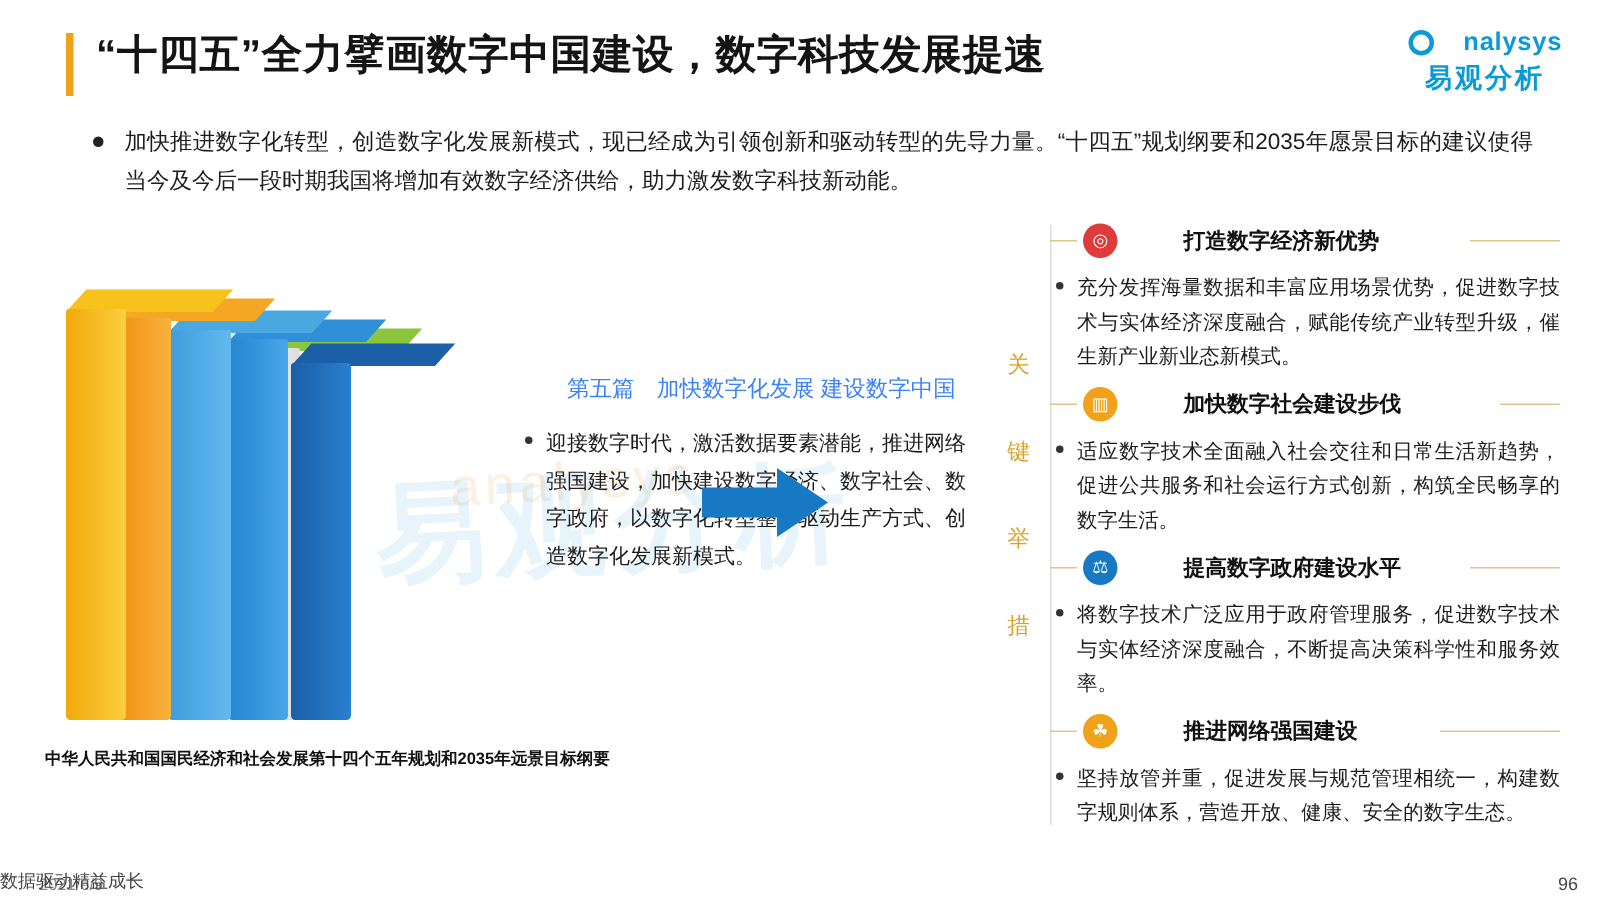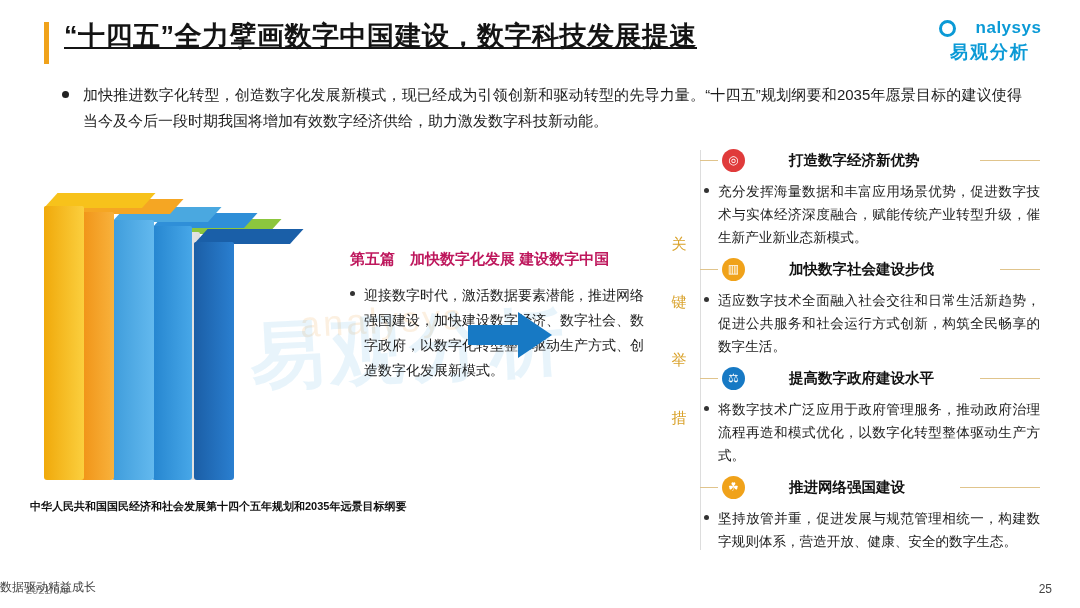--- a/index.html
+++ b/index.html
@@ -34,21 +34,20 @@
   }
   .page-title {
     position: absolute;
     left: 20px;
     top: 0px;
     font-size: 27px;
     font-weight: bold;
     letter-spacing: 0.5px;
     color: #141414;
     white-space: nowrap;
-    text-decoration: underline;
   }
   .logo {
     position: absolute;
     right: 0px;
     top: 0px;
     width: 140px;
     text-align: center;
   }
   .logo-top {
     display: flex;
@@ -152,23 +151,24 @@
 
   
   .center-block {
     position: absolute;
     left: 350px;
     top: 250px;
     width: 300px;
   }
   .chapter-title {
     font-size: 15px;
-    font-weight: bold;
-    color: #be185d;
+    font-weight: normal;
+    color: #3b82f6;
     white-space: nowrap;
+    margin-left: 28px;
   }
   .chapter-body {
     margin-top: 14px;
     display: flex;
     gap: 9px;
   }
   .chapter-body .dot {
     width: 5px;
     height: 5px;
     background: #333;
@@ -449,34 +449,34 @@
 
   <div class="measure">
     <div class="measure-head">
       <div class="m-line-left"></div>
       <div class="m-icon" style="background:#1779c4;">⚖</div>
       <div class="m-title">提高数字政府建设水平</div>
       <div class="m-line" style="width:60px;"></div>
     </div>
     <div class="m-body">
       <div class="dot"></div>
-      <div class="txt">将数字技术广泛应用于政府管理服务，推动政府治理流程再造和模式优化，以数字化转型整体驱动生产方式。</div>
+      <div class="txt">将数字技术广泛应用于政府管理服务，促进数字技术与实体经济深度融合，不断提高决策科学性和服务效率。</div>
     </div>
   </div>
 
   <div class="measure">
     <div class="measure-head">
       <div class="m-line-left"></div>
       <div class="m-icon" style="background:#f0a21a;">☘</div>
       <div class="m-title">推进网络强国建设</div>
       <div class="m-line" style="width:80px;"></div>
     </div>
     <div class="m-body">
       <div class="dot"></div>
       <div class="txt">坚持放管并重，促进发展与规范管理相统一，构建数字规则体系，营造开放、健康、安全的数字生态。</div>
     </div>
   </div>
 
 </div>
 
 <div class="footer-date">2021/6/9</div>
 <div class="footer-center">数据驱动精益成长</div>
-<div class="footer-page">25</div>
+<div class="footer-page">96</div>
 
 </body></html>

